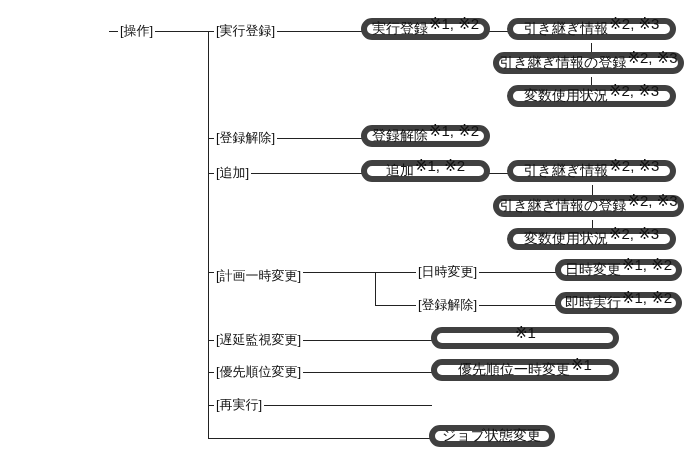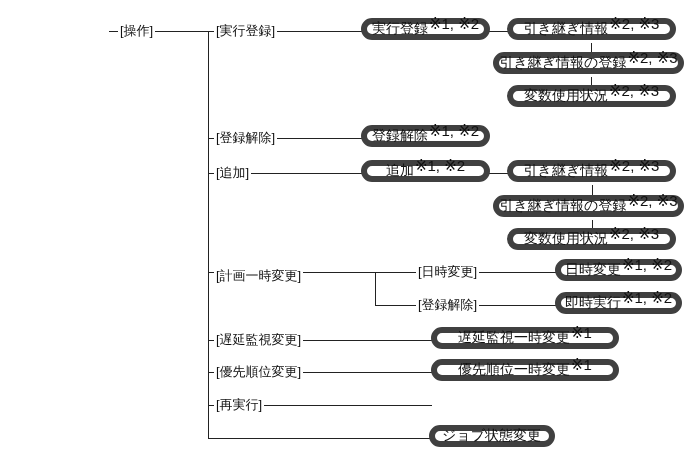--- a/index.html
+++ b/index.html
@@ -85,21 +85,20 @@
   </div>
   <div class="pill" style="left:555px;top:259px;width:127px;">
     <span>日時変更</span>
       <span class="sup">※1, ※2</span>
   </div>
   <div class="pill" style="left:555px;top:292px;width:127px;">
     <span>即時実行</span>
       <span class="sup">※1, ※2</span>
   </div>
   <div class="pill" style="left:431px;top:327px;width:188px;">
-    <span>遅延監視一時変更</span>
       <span class="sup">※1</span>
   </div>
   <div class="pill" style="left:431px;top:359px;width:188px;">
     <span>優先順位一時変更</span>
       <span class="sup">※1</span>
   </div>
   <div class="pill" style="left:429px;top:425px;width:126px;">
     <span>ジョブ状態変更</span>
       <span class="sup"></span>
   </div>

